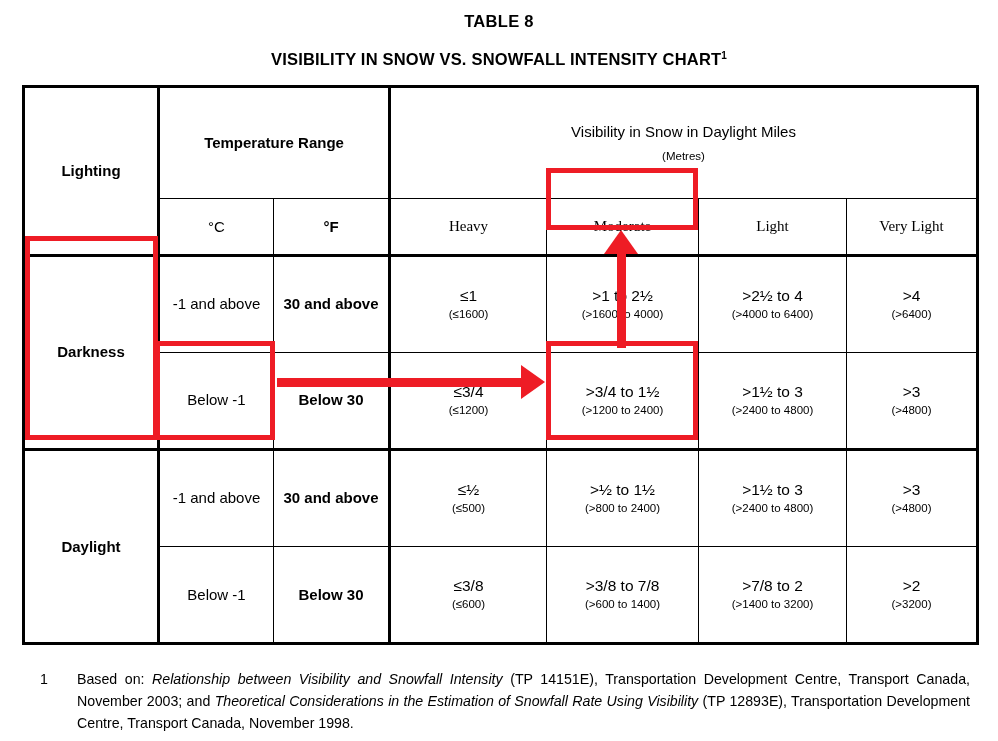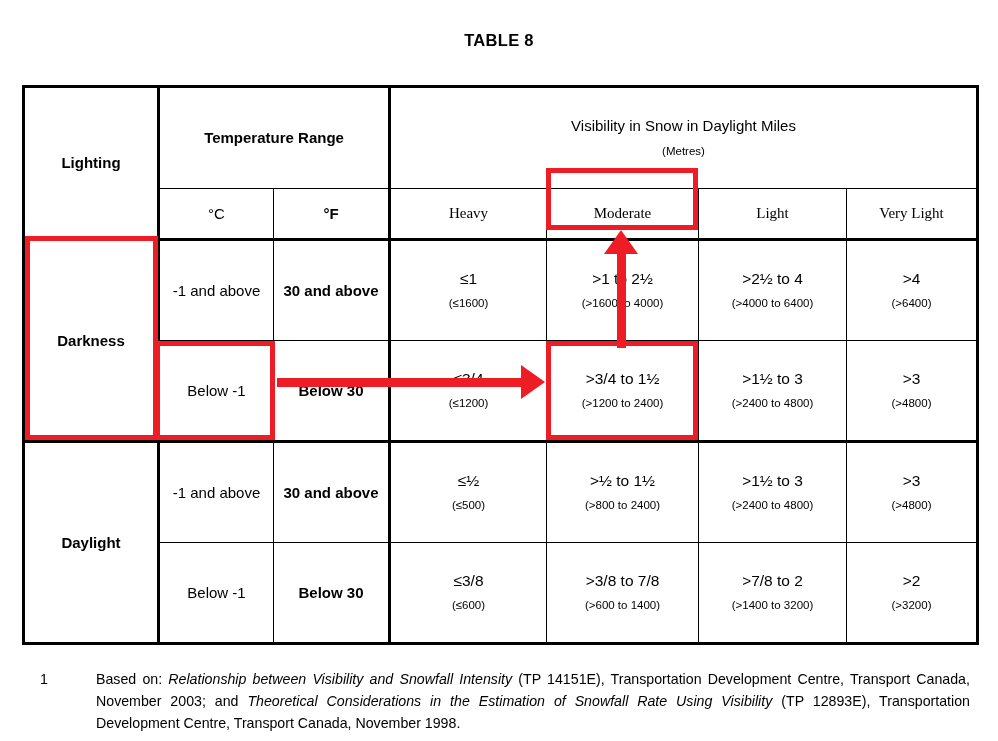--- a/index.html
+++ b/index.html
@@ -12,22 +12,21 @@
     height: 741px;
     font-family: "Liberation Sans", sans-serif;
     color: #000000;
     position: relative;
     overflow: hidden;
   }
 
   
   .titles {
     text-align: center;
-    padding-top: 0;
-    margin-top: 31px;
+    padding-top: 12px;
   }
   .title-main {
     font-size: 16.5px;
     font-weight: bold;
     letter-spacing: 0.3px;
     line-height: 1.2;
   }
   .title-sub {
     font-size: 16.5px;
     font-weight: bold;
@@ -72,21 +71,21 @@
   .th-right  { border-right-width: 3px !important;  border-right-color:#000 !important;font-weight:bold; }
   .th-bottom { border-bottom-width: 3px !important; border-bottom-color:#000 !important;font-family:Liberation Serif, serif; }
   .th-top    { border-top-width: 3px !important;    border-top-color:#000 !important; }
 
   .hdr-group { font-size: 15.5px; }
   .hdr-group .sub { font-size: 11.5px; display:block; margin-top:10px; }
   .hdr-col { font-size: 15px; }
   .lighting-label { font-size: 15.5px; }
 
   .val-main { font-size: 15.5px; display: block; white-space: nowrap; }
-  .val-met  { font-size: 11.5px; display: block; margin-top: 9px; white-space: nowrap; }
+  .val-met  { font-size: 11.5px; display: block; margin-top: 3px; white-space: nowrap; }
   .temp-val { font-size: 15.5px; line-height: 1.25; }
 
   
   .annot {
     position: absolute;
     left: 0; top: 0;
     width: 998px; height: 741px;
     pointer-events: none;
   }
   .redbox {
@@ -128,30 +127,31 @@
     width: 930px;
     font-size: 14.2px;
     line-height: 1.55;
   }
   .footnote .fn-num {
     position: absolute;
     left: 0;
     top: 0;
   }
   .footnote .fn-body {
-    margin-left: 56px;
+    margin-left: 37px;
     text-align: justify;
   }
   .footnote i { font-style: italic; }
 </style>
 </head>
 <body>
 
 <div class="titles">
   <div class="title-main">TABLE 8</div>
+  <div class="title-sub"><span>VISIBILITY IN SNOW VS. SNOWFALL INTENSITY CHART</span><sup>1</sup></div>
 </div>
 
 <div class="table-wrap">
 <table class="viz">
   <colgroup>
     <col style="width:135px">
         <col style="width:115px">
         <col style="width:116px">
     <col style="width:157px">
         <col style="width:152px">

